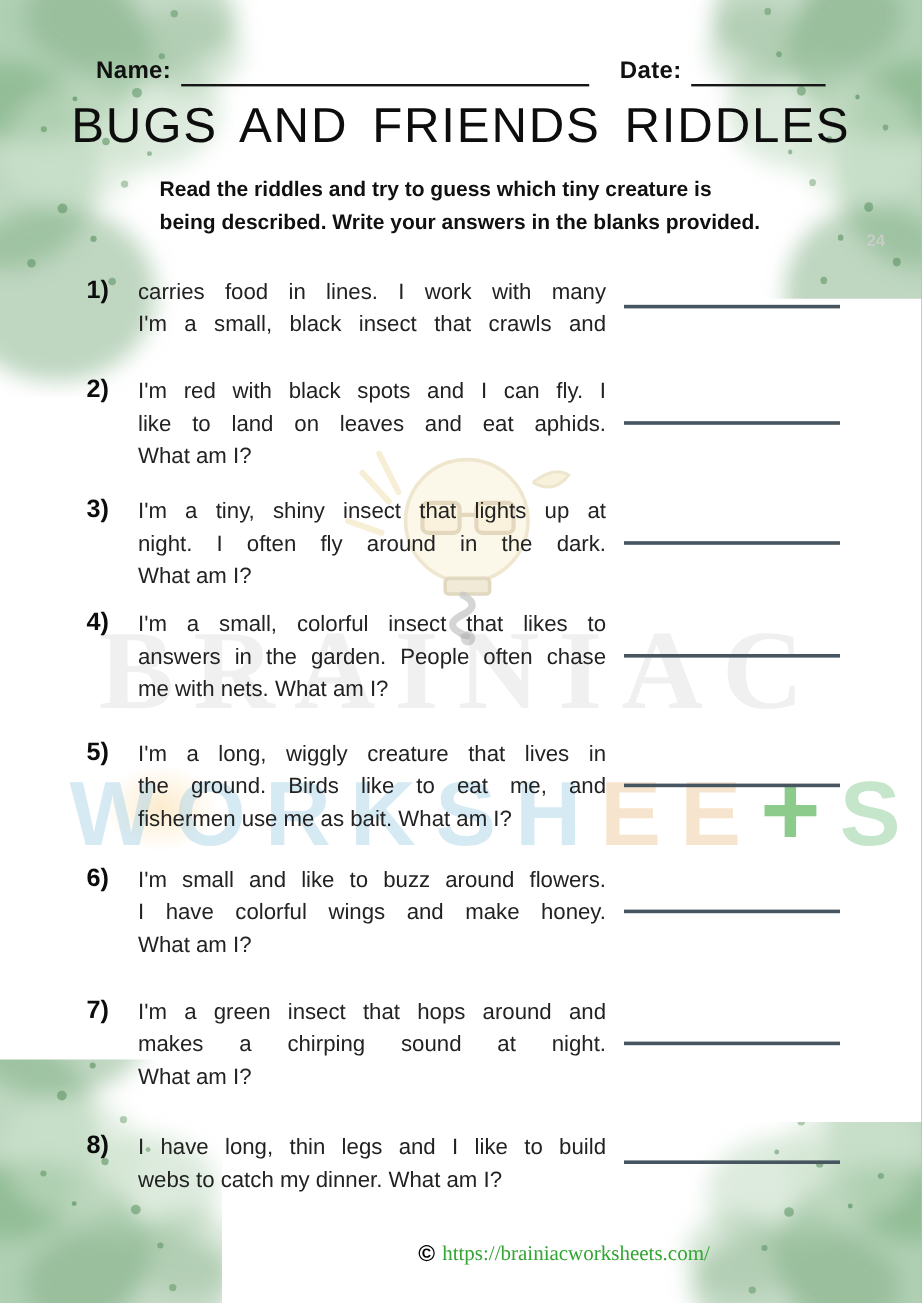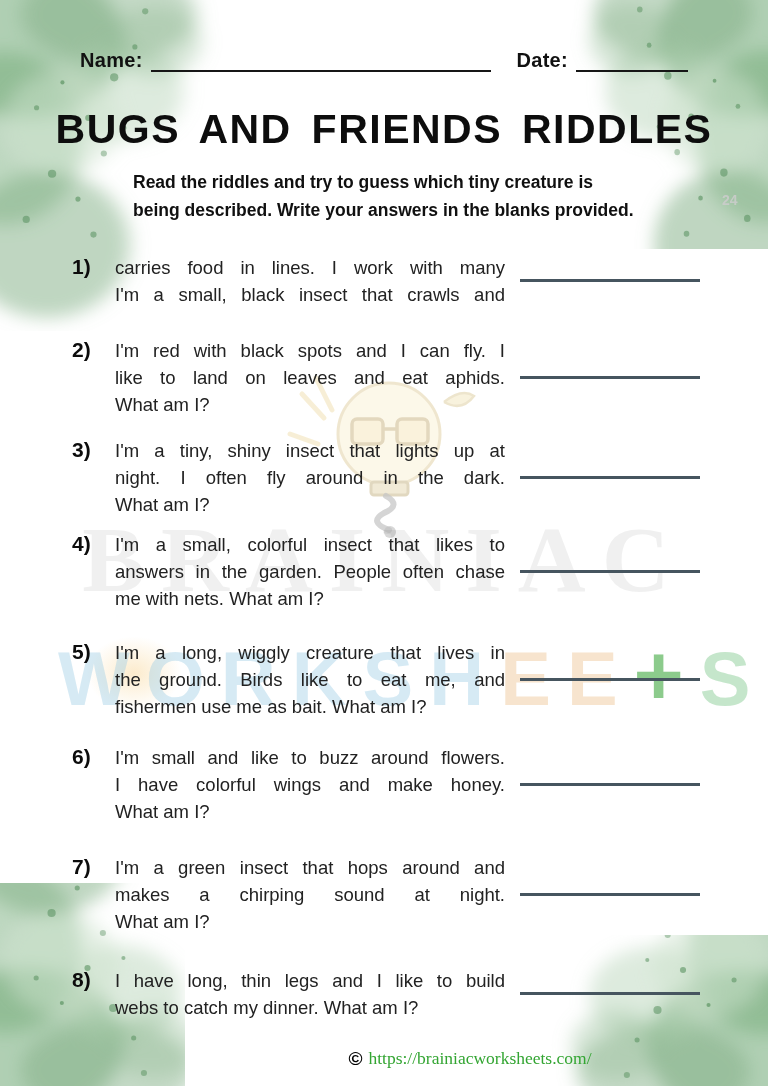--- a/index.html
+++ b/index.html
@@ -48,33 +48,33 @@
   .wm-mascot { left:282px; top:372px; width:210px; height:170px; opacity:0.5; }
   .wm-warmblob {
     left:86px; top:636px; width:96px; height:74px; border-radius:50%;
     background:radial-gradient(ellipse at center, rgba(247,203,122,0.38), rgba(247,203,122,0) 70%);
   }
 
   
   .content { position:relative; z-index:2; }
 
   .header-row {
-    display:flex; align-items:center;
+    display:flex; align-items:flex-start;
     padding:48px 80px 0 80px;
   }
   .field-label { font-size:20px; font-weight:bold; color:#111; letter-spacing:0.3px; }
   .write-line { border-bottom:2.6px solid #161616; height:24px; }
   .name-line { width:340px; margin-left:8px; }
   .date-line { width:112px; margin-left:8px; }
   .header-spacer { flex:1; }
 
   .title {
-    margin-top:34px;
+    margin-top:9px;
     text-align:center;
-    font-size:41px; font-weight:700;
+    font-size:41px; font-weight:400;
     letter-spacing:1.5px; word-spacing:7px;
     color:#0d0d0d;
     white-space:nowrap;
   }
 
   .instructions {
     margin:15px 0 0 133px;
     width:565px;
     font-size:17.5px; font-weight:bold;
     line-height:1.62; color:#101010;
@@ -106,21 +106,21 @@
   .riddle-line.justified { text-align:justify; text-align-last:justify; }
   .answer-blank {
     margin-left:auto;
     width:180px; height:0;
     border-top:3px solid var(--answer-line, #46555f);
     align-self:center;
   }
 
   .footer {
     position:absolute; z-index:2;
-    bottom:16px; left:0; width:100%;
+    bottom:29px; left:0; width:100%;
     text-align:center;
     padding-left:172px;
     white-space:nowrap;
   }
   .footer .copy {
     font-size:19px; font-weight:bold; color:#000;
     vertical-align:-1px; margin-right:6px;
   }
   .footer .url {
     font-family:"Liberation Serif", serif;

